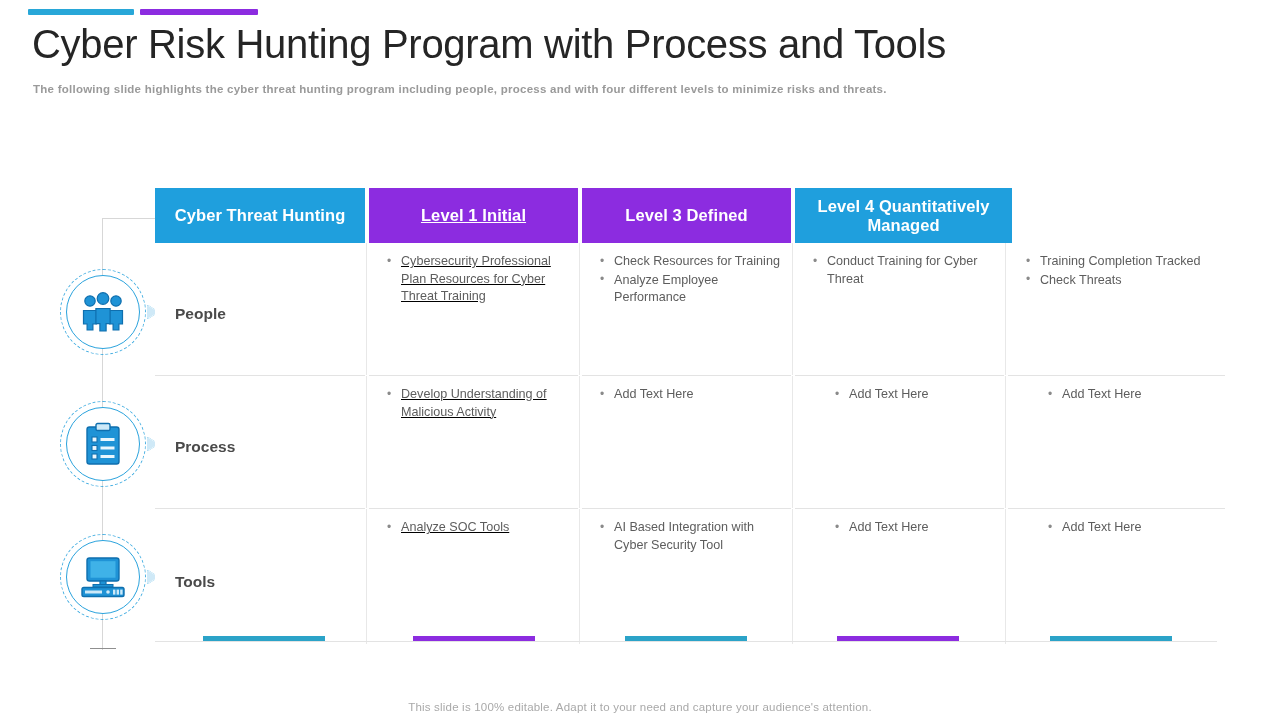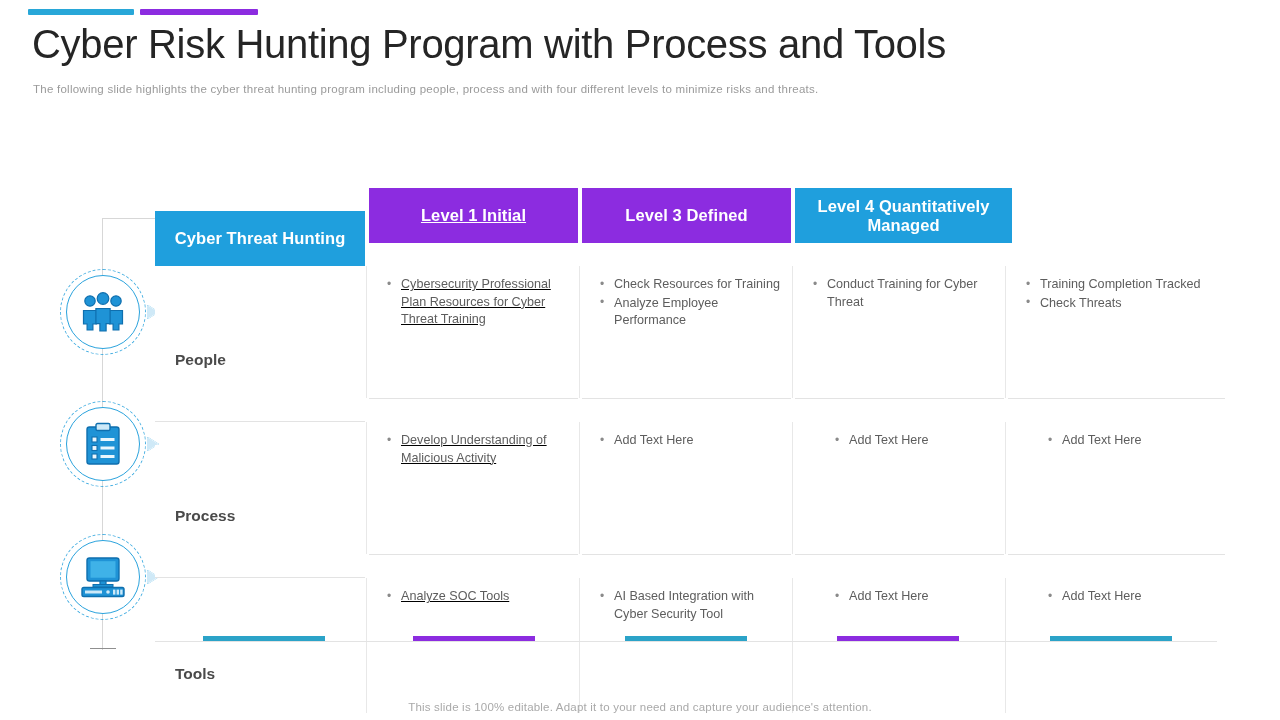--- a/index.html
+++ b/index.html
@@ -18,21 +18,21 @@
 
   
   #title {
     position: absolute; left: 32px; top: 22px; width: 1220px;
     font-size: 40px; font-weight: 400; color: #252525;
     letter-spacing: -0.3px; white-space: nowrap;
     font-family: "Liberation Sans", sans-serif;
   }
   #subtitle {
     position: absolute; left: 33px; top: 83px; width: 1150px;
-    font-size: 11.5px; color: #9a9a9a; font-weight: 400;
+    font-size: 11.5px; color: #9a9a9a; font-weight: 700;
     letter-spacing: 0.25px; white-space: nowrap;
   }
 
   
   #rail { position: absolute; left: 60px; top: 210px; width: 110px; height: 440px; }
   .rail-line {
     position:absolute; left: 42px; top: 8px; width: 1px; height: 432px;
     background: #d7d7d7;
   }
   .rail-top-stub {
@@ -103,21 +103,21 @@
     position: relative; padding-left: 18px; margin-bottom: 1px;
     font-size: 12.6px; line-height: 17.5px; color: #5d5d5d;
   }
   ul.bullets li::before {
     content: "\2022"; position:absolute; left: 4px; top: -0.5px;
     color:#8a8a8a; font-size: 12px;
   }
   ul.bullets.indented { padding-left: 36px; }
 
   
-  .c0 { width: 210px; flex: 0 0 210px; margin-top: 23px; }
+  .c0 { width: 210px; flex: 0 0 210px; }
   .c1 { width: 209px; flex: 0 0 209px; text-decoration: underline; }
   .c2 { width: 209px; flex: 0 0 209px; }
   .c3 { width: 209px; flex: 0 0 209px; }
   .c4 { width: 217px; flex: 0 0 217px; }
 
   
   .td + .td::before {
     content:""; position:absolute; left:-3px; top:0; bottom:0; width:1px; background:#e8e8e8;
   }
 

